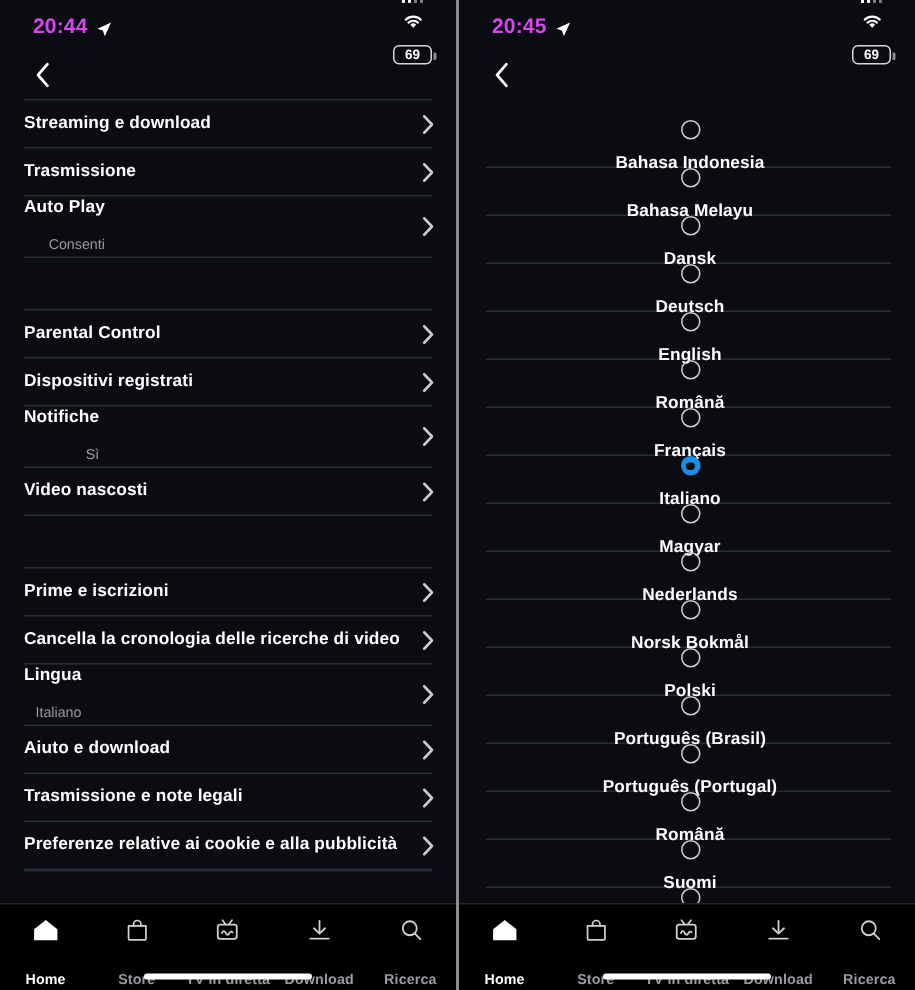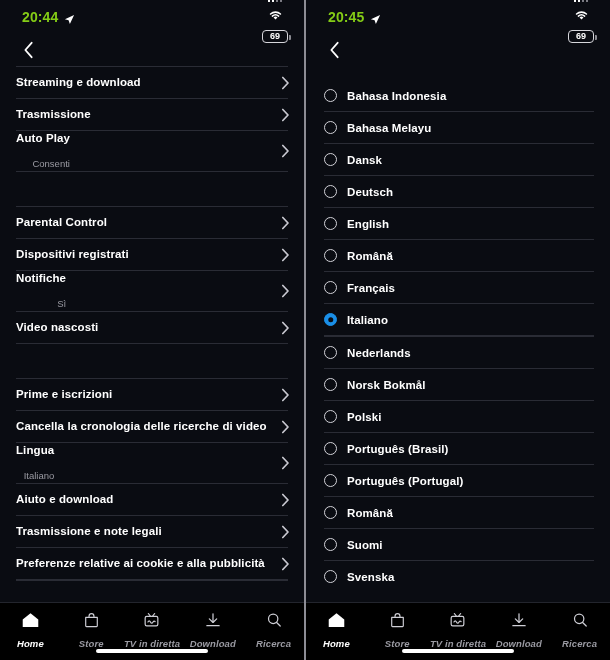--- a/index.html
+++ b/index.html
@@ -40,21 +40,21 @@
     display: flex;
     align-items: center;
     justify-content: space-between;
     padding: 0 16px 0 22px;
     box-sizing: border-box;
   }
   .status-left {
     display: flex;
     align-items: center;
     gap: 4px;
-    color: #84cc16;
+    color: #d946ef;
     font-size: 14px;
     font-weight: bold;
     letter-spacing: 0.1px;
   }
   .loc-arrow {
     display: inline-block;
     width: 11px;
     height: 11px;
     margin-left: 2px;
   }
@@ -190,20 +190,21 @@
     font-weight: bold;
   }
   .lrow {
     display: flex;
     align-items: center;
     height: 31px;
     padding: 0 14px 0 18px;
     box-sizing: border-box;
     cursor: pointer;
     gap: 10px;
+    flex-direction: column;
   }
   .radio {
     width: 13px;
     height: 13px;
     border-radius: 50%;
     border: 1.6px solid #d2d2d8;
     box-sizing: border-box;
     flex: 0 0 13px;
     position: relative;
     background: transparent;
@@ -247,23 +248,22 @@
     display: flex;
     align-items: flex-start;
     box-sizing: border-box;
     padding-top: 7px;
   }
   .tab {
     flex: 1 1 0;
     display: flex;
     flex-direction: column;
     align-items: center;
-    gap: 8px;
+    gap: 18px;
     cursor: pointer;
-    font-style: italic;
   }
   .tab .ticon {
     height: 20px;
     display: flex;
     align-items: center;
     justify-content: center;
   }
   .tab .tlabel {
     font-size: 9.5px;
     font-weight: bold;
@@ -592,20 +592,24 @@
         <div class="lrow">
           <span class="radio"></span>
           <span class="lname">Français</span>
         </div>
         <div class="lsep"></div>
         <div class="lrow">
           <span class="radio on"></span>
           <span class="lname">Italiano</span>
         </div>
         <div class="lsep"></div>
+        <div class="lrow">
+          <span class="radio"></span>
+          <span class="lname">Magyar</span>
+        </div>
         <div class="lsep"></div>
         <div class="lrow">
           <span class="radio"></span>
           <span class="lname">Nederlands</span>
         </div>
         <div class="lsep"></div>
         <div class="lrow">
           <span class="radio"></span>
           <span class="lname">Norsk Bokmål</span>
         </div>

